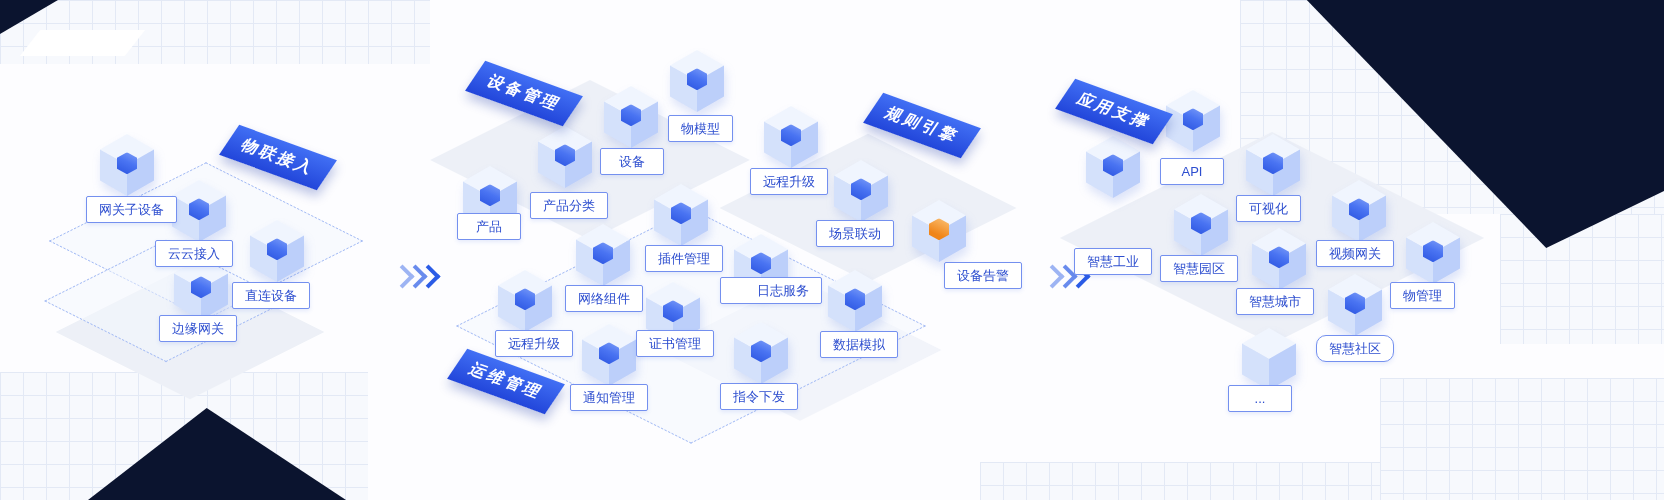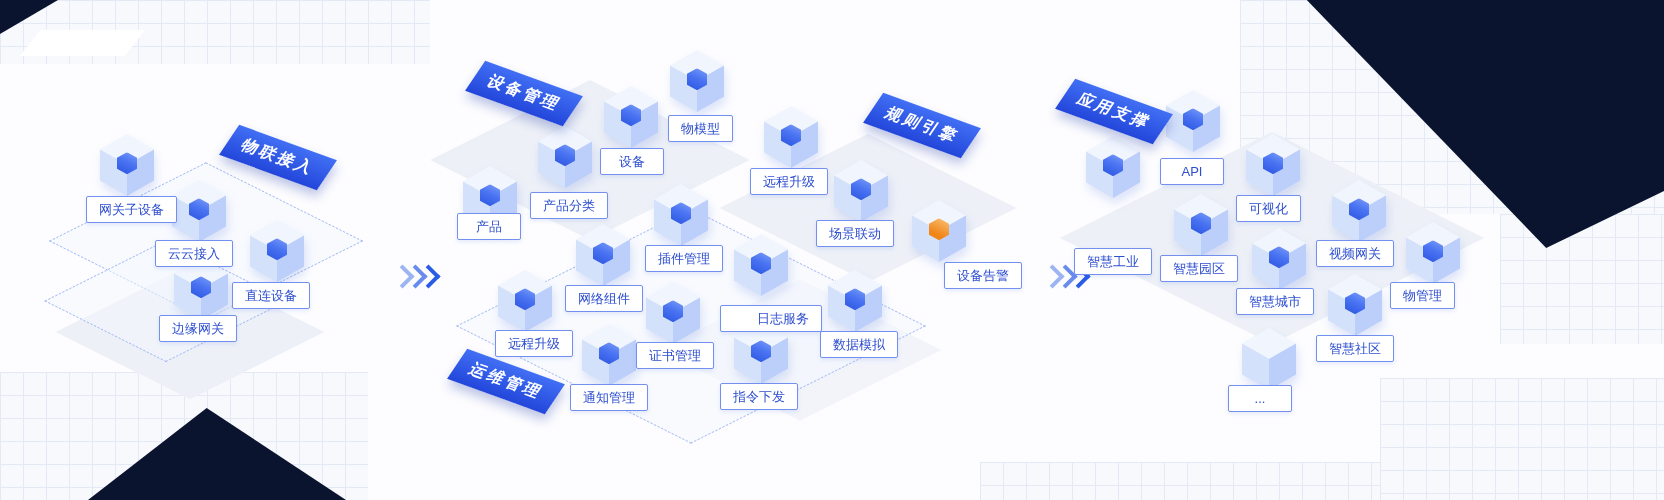--- a/index.html
+++ b/index.html
@@ -176,35 +176,35 @@
       <i class="fr"></i>
       <i class="glyph"></i>
     </div>
   <div class="label" style="left:495px;top:330px;">远程升级</div>
   <div class="cube" style="left:646px;top:282px;">
       <i class="ft"></i>
       <i class="fl"></i>
       <i class="fr"></i>
       <i class="glyph"></i>
     </div>
-  <div class="label" style="left:636px;top:342px;">证书管理</div>
+  <div class="label" style="left:636px;top:330px;">证书管理</div>
   <div class="cube" style="left:582px;top:324px;">
       <i class="ft"></i>
       <i class="fl"></i>
       <i class="fr"></i>
       <i class="glyph"></i>
     </div>
   <div class="label" style="left:570px;top:384px;">通知管理</div>
   <div class="cube" style="left:734px;top:234px;">
       <i class="ft"></i>
       <i class="fl"></i>
       <i class="fr"></i>
       <i class="glyph"></i>
     </div>
-  <div class="label" style="left:720px;top:305px;padding-left:36px;">日志服务</div>
+  <div class="label" style="left:720px;top:277px;padding-left:36px;">日志服务</div>
   <div class="cube" style="left:734px;top:322px;">
       <i class="ft"></i>
       <i class="fl"></i>
       <i class="fr"></i>
       <i class="glyph"></i>
     </div>
   <div class="label" style="left:720px;top:383px;text-align:right;">指令下发</div>
   <div class="cube" style="left:828px;top:270px;">
       <i class="ft"></i>
       <i class="fl"></i>
@@ -283,21 +283,21 @@
       <i class="fr"></i>
       <i class="glyph"></i>
     </div>
   <div class="label" style="left:1390px;top:282px;">物管理</div>
   <div class="cube" style="left:1328px;top:274px;">
       <i class="ft"></i>
       <i class="fl"></i>
       <i class="fr"></i>
       <i class="glyph"></i>
     </div>
-  <div class="label" style="left:1316px;top:335px;">智慧社区</div>
+  <div class="label" style="left:1316px;top:335px;border-radius:10px;">智慧社区</div>
   <div class="cube" style="left:1242px;top:328px;">
       <i class="ft"></i>
       <i class="fl"></i>
       <i class="fr"></i>
     </div>
   <div class="label" style="left:1228px;top:385px;">...</div>
 
 </div>
 
 </body></html>

